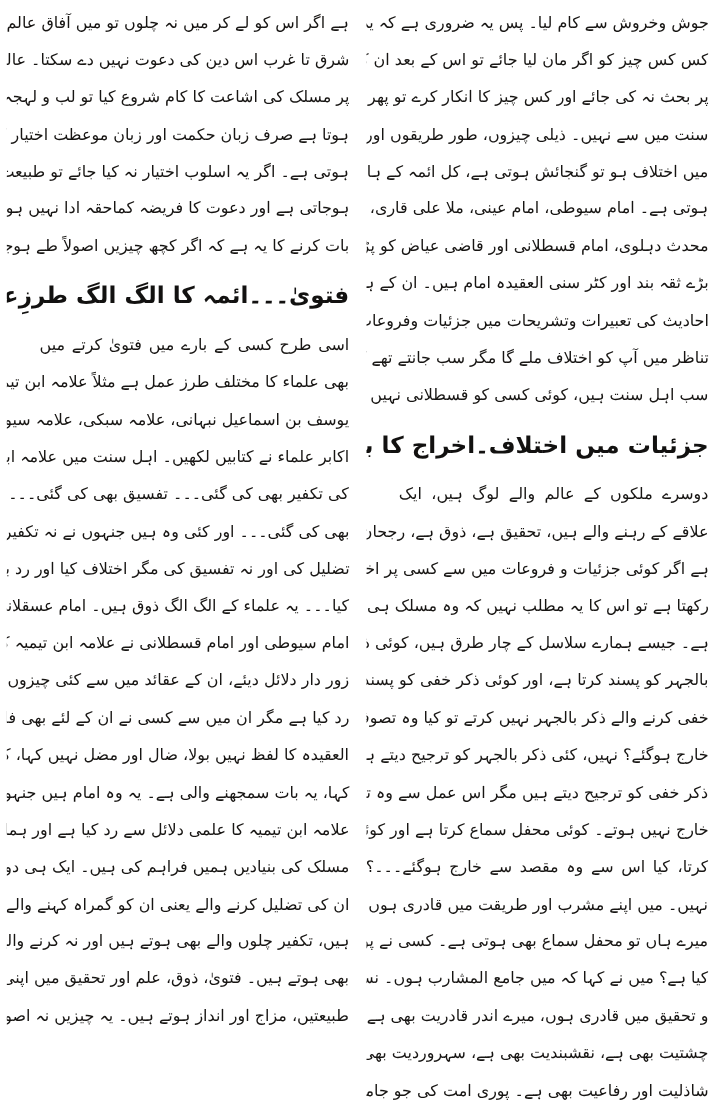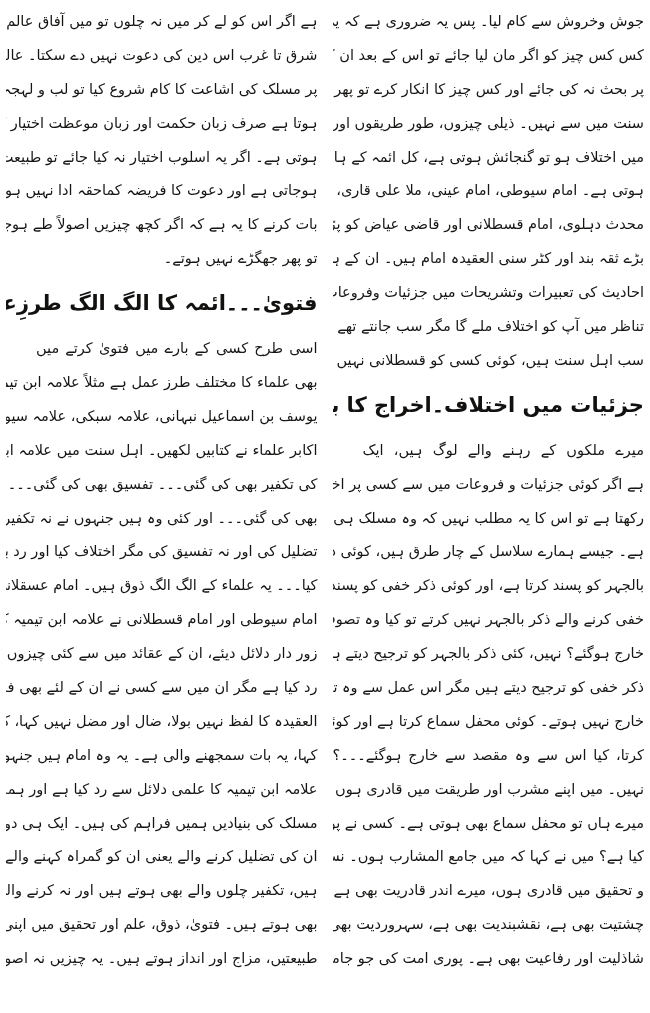--- a/index.html
+++ b/index.html
@@ -70,21 +70,22 @@
       <div class="line" dir="rtl">پر بحث نہ کی جائے اور کس چیز کا انکار کرے تو پھر وہ اہل</div>
       <div class="line" dir="rtl">سنت میں سے نہیں۔ ذیلی چیزوں، طور طریقوں اور فروعات</div>
       <div class="line" dir="rtl">میں اختلاف ہو تو گنجائش ہوتی ہے، کل ائمہ کے ہاں گنجائش</div>
       <div class="line" dir="rtl">ہوتی ہے۔ امام سیوطی، امام عینی، ملا علی قاری، شیخ عبدالحق</div>
       <div class="line" dir="rtl">محدث دہلوی، امام قسطلانی اور قاضی عیاض کو پڑھ لیں یہ</div>
       <div class="line" dir="rtl">بڑے ثقہ بند اور کٹر سنی العقیدہ امام ہیں۔ ان کے ہاں</div>
       <div class="line" dir="rtl">احادیث کی تعبیرات وتشریحات میں جزئیات وفروعات کے</div>
       <div class="line" dir="rtl">تناظر میں آپ کو اختلاف ملے گا مگر سب جانتے تھے کہ ہم</div>
       <div class="line p-end" dir="rtl">سب اہل سنت ہیں، کوئی کسی کو قسطلانی نہیں تھا۔</div>
       <div class="heading" dir="rtl">جزئیات میں اختلاف۔اخراج کا باعث کیوں؟</div>
-      <div class="line p-start" dir="rtl">میرے ملکوں کے رہنے والے لوگ ہیں، ایک</div>
+      <div class="line p-start" dir="rtl">دوسرے ملکوں کے عالم والے لوگ ہیں، ایک</div>
+      <div class="line" dir="rtl">علاقے کے رہنے والے ہیں، تحقیق ہے، ذوق ہے، رجحان</div>
       <div class="line" dir="rtl">ہے اگر کوئی جزئیات و فروعات میں سے کسی پر اختلاف</div>
       <div class="line" dir="rtl">رکھتا ہے تو اس کا یہ مطلب نہیں کہ وہ مسلک ہی سے خارج</div>
       <div class="line" dir="rtl">ہے۔ جیسے ہمارے سلاسل کے چار طرق ہیں، کوئی ذکر</div>
       <div class="line" dir="rtl">بالجہر کو پسند کرتا ہے، اور کوئی ذکر خفی کو پسند کرتا ہے، ذکر</div>
       <div class="line" dir="rtl">خفی کرنے والے ذکر بالجہر نہیں کرتے تو کیا وہ تصوف سے</div>
       <div class="line" dir="rtl">خارج ہوگئے؟ نہیں، کئی ذکر بالجہر کو ترجیح دیتے ہیں اور کئی</div>
       <div class="line" dir="rtl">ذکر خفی کو ترجیح دیتے ہیں مگر اس عمل سے وہ تصوف سے</div>
       <div class="line" dir="rtl">خارج نہیں ہوتے۔ کوئی محفل سماع کرتا ہے اور کوئی نہیں</div>
       <div class="line" dir="rtl">کرتا، کیا اس سے وہ مقصد سے خارج ہوگئے۔۔۔؟</div>
       <div class="line" dir="rtl">نہیں۔ میں اپنے مشرب اور طریقت میں قادری ہوں لیکن</div>
@@ -95,21 +96,20 @@
       <div class="line" dir="rtl">شاذلیت اور رفاعیت بھی ہے۔ پوری امت کی جو جامعیت</div>
     </div>
   <div class="col">
       <div class="line" dir="rtl">ہے اگر اس کو لے کر میں نہ چلوں تو میں آفاق عالم اور</div>
       <div class="line" dir="rtl">شرق تا غرب اس دین کی دعوت نہیں دے سکتا۔ عالمی سطح</div>
       <div class="line" dir="rtl">پر مسلک کی اشاعت کا کام شروع کیا تو لب و لہجہ اور رکھنا</div>
       <div class="line" dir="rtl">ہوتا ہے صرف زبان حکمت اور زبان موعظت اختیار کرنا</div>
       <div class="line" dir="rtl">ہوتی ہے۔ اگر یہ اسلوب اختیار نہ کیا جائے تو طبیعت تنگ</div>
       <div class="line" dir="rtl">ہوجاتی ہے اور دعوت کا فریضہ کماحقہ ادا نہیں ہوسکتا۔ مقصد</div>
       <div class="line" dir="rtl">بات کرنے کا یہ ہے کہ اگر کچھ چیزیں اصولاً طے ہوجائیں</div>
-      <div class="line p-end" dir="rtl">تو پھر جھگڑے نہیں ہوتے۔</div>
       <div class="heading" dir="rtl">فتویٰ۔۔۔ائمہ کا الگ الگ طرزِعمل</div>
       <div class="line p-start" dir="rtl">اسی طرح کسی کے بارے میں فتویٰ کرتے میں</div>
       <div class="line" dir="rtl">بھی علماء کا مختلف طرز عمل ہے مثلاً علامہ ابن تیمیہ پر امام</div>
       <div class="line" dir="rtl">یوسف بن اسماعیل نبہانی، علامہ سبکی، علامہ سیوطی اور متعدد</div>
       <div class="line" dir="rtl">اکابر علماء نے کتابیں لکھیں۔ اہل سنت میں علامہ ابن تیمیہ</div>
       <div class="line" dir="rtl">کی تکفیر بھی کی گئی۔۔۔ تفسیق بھی کی گئی۔۔۔ اور تضلیل</div>
       <div class="line" dir="rtl">بھی کی گئی۔۔۔ اور کئی وہ ہیں جنہوں نے نہ تکفیر کی، نہ</div>
       <div class="line" dir="rtl">تضلیل کی اور نہ تفسیق کی مگر اختلاف کیا اور رد بھی</div>
       <div class="line" dir="rtl">کیا۔۔۔ یہ علماء کے الگ الگ ذوق ہیں۔ امام عسقلانی،</div>
       <div class="line" dir="rtl">امام سیوطی اور امام قسطلانی نے علامہ ابن تیمیہ کے رد میں</div>

